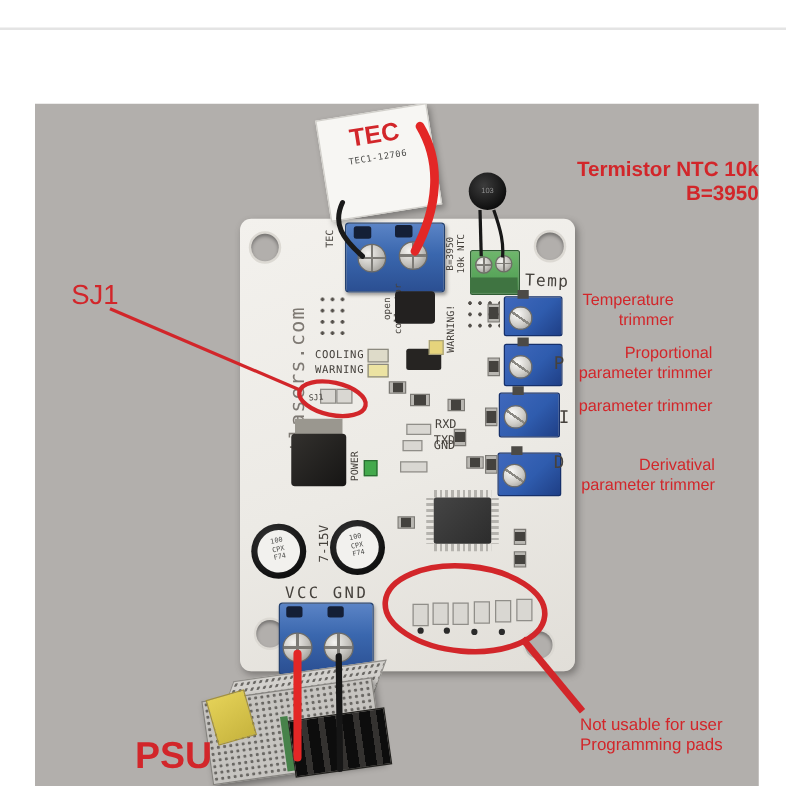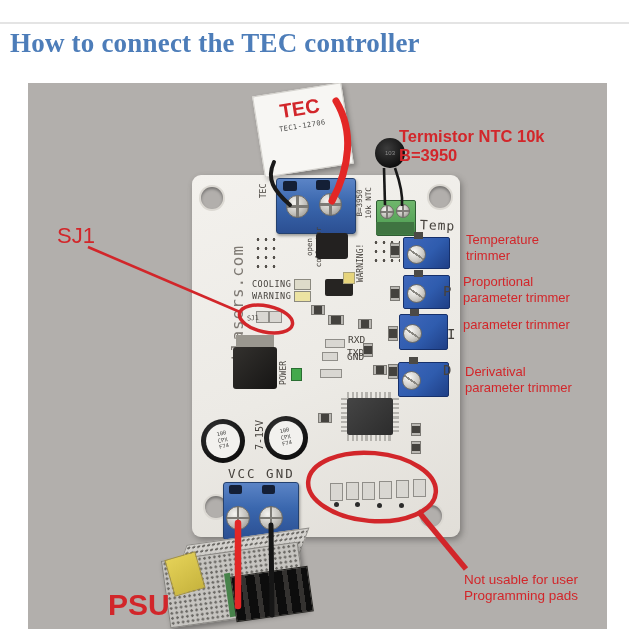--- a/index.html
+++ b/index.html
@@ -1,21 +1,21 @@
 <!DOCTYPE html>
 <html><head>
 <meta charset="utf-8">
 <style>
   html,body{margin:0;padding:0;background:#ffffff;}
   #stage{position:relative;width:629px;height:629px;background:#ffffff;overflow:hidden;
          font-family:"Liberation Sans",sans-serif;}
   .abs{position:absolute;}
   .mono{font-family:"DejaVu Sans Mono",monospace;}
   .silk{color:#46423d;}
-  .red{color:#d2262a;}
+  .red{color:#d2262a;text-align:right;}
   #toprule{left:0;top:22px;width:629px;height:2px;background:#e4e4e4;}
   #title{left:10px;top:28px;font-family:"Liberation Serif",serif;font-weight:bold;
          font-size:27px;color:#4d7db9;letter-spacing:.2px;}
   
   #photo{left:28px;top:83px;width:579px;height:546px;background:#b2afac;overflow:hidden;}
   #board{left:164px;top:92px;width:268px;height:362px;border-radius:9px;
          background:linear-gradient(160deg,#f3f1ed 0%,#eceae5 55%,#e1ded8 100%);
          box-shadow:2px 3px 6px rgba(60,58,55,.45);}
   .hole{width:22px;height:22px;border-radius:50%;background:#b2afac;
         box-shadow:inset 0 2px 3px rgba(0,0,0,.35),0 0 0 2px #dcd9d3;}
@@ -52,21 +52,20 @@
   .perf{background-color:#c6c4c0;
         background-image:radial-gradient(#696763 1.1px,transparent 1.5px);background-size:5px 5px;}
   .lbl{line-height:15.5px;font-size:13px;}
   .z7{z-index:7;} .z6{z-index:6;}
 </style>
 </head>
 <body>
 
 <div id="stage">
   <div id="toprule" class="abs"></div>
-  <div id="title" class="abs">How to connect the TEC controller</div>
 
   <div id="photo" class="abs">
 
     <div id="board" class="abs"></div>
     <div class="abs hole" style="left:173px;top:104px;"></div>
     <div class="abs hole" style="left:401px;top:103px;"></div>
     <div class="abs hole" style="left:177px;top:413px;"></div>
     <div class="abs hole" style="left:392px;top:422px;"></div>
     <div class="abs dotgrid" style="left:226px;top:152px;width:26px;height:36px;"></div>
     <div class="abs dotgrid" style="left:344px;top:155px;width:28px;height:26px;"></div>

